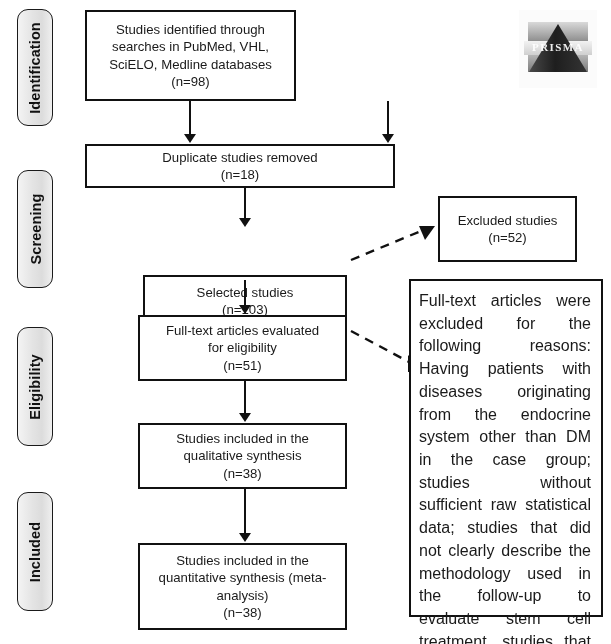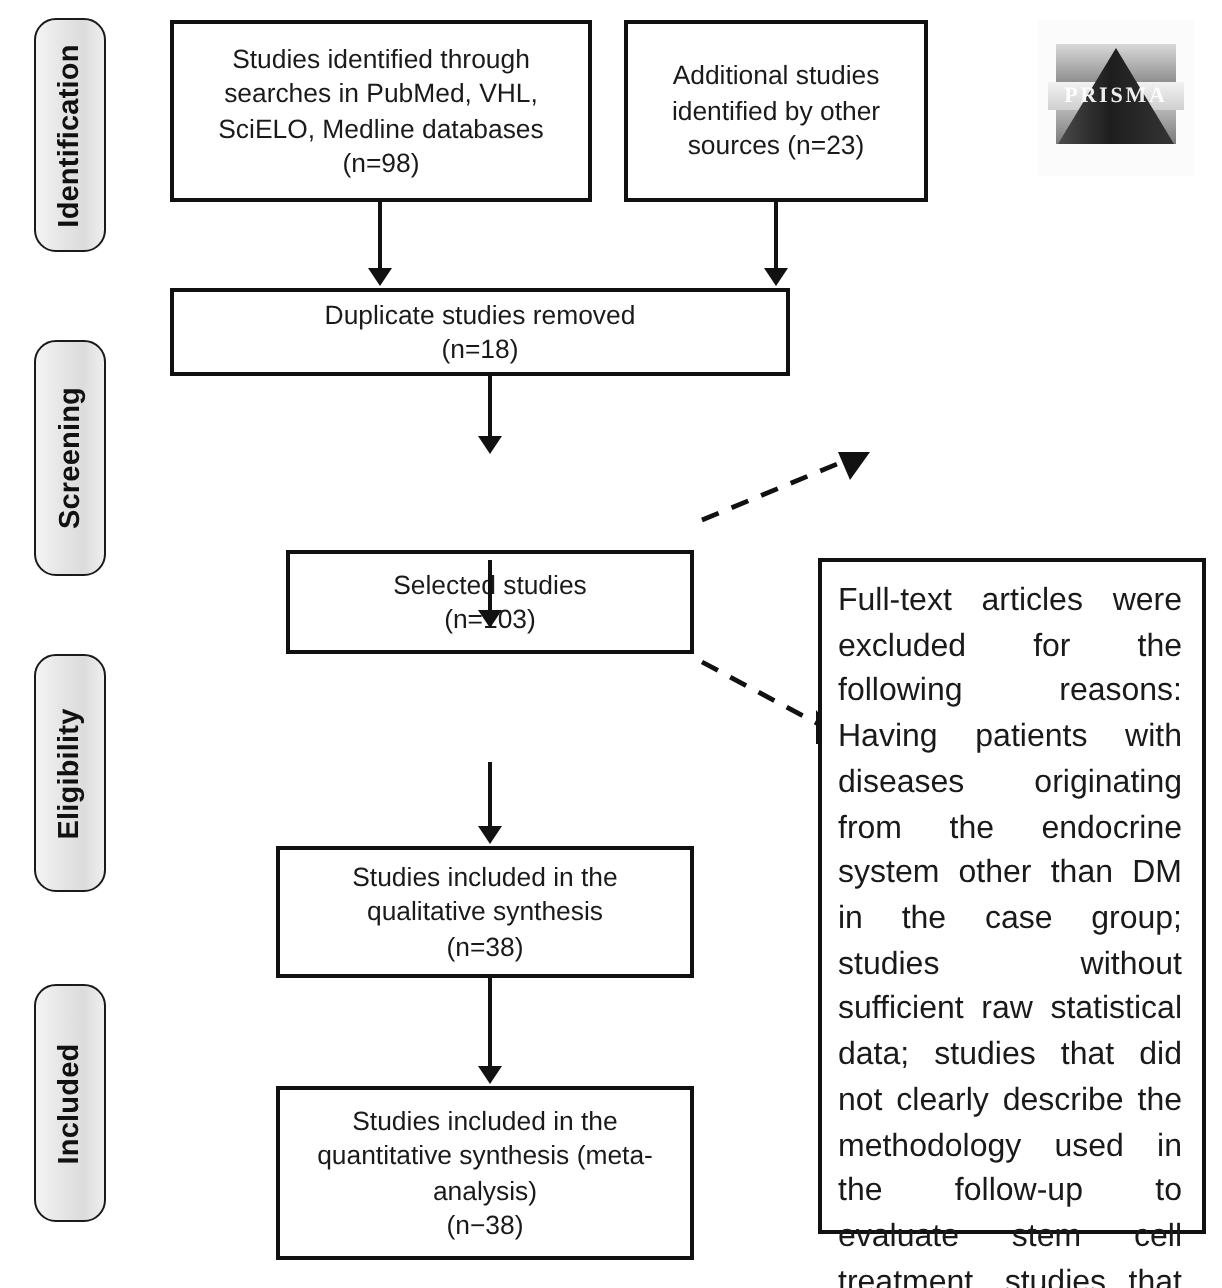--- a/index.html
+++ b/index.html
@@ -153,25 +153,20 @@
     </svg>
   </div>
 
   <div class="flow-box" style="left:85px; top:10px; width:211px; height:91px;">
     <span class="box-text">Studies identified through
 searches in PubMed, VHL,
 SciELO, Medline databases
 (n=98)</span>
   </div>
 
-  <div class="flow-box" style="left:312px; top:10px; width:152px; height:91px;">
-    <span class="box-text">Additional studies
-identified by other
-sources (n=23)</span>
-  </div>
 
   <div class="connector">
     <div class="vline" style="left:189px; top:101px; height:34px;"></div>
     <div class="arrow-head" style="left:184px; top:134px;"></div>
   </div>
 
   <div class="connector">
     <div class="vline" style="left:387px; top:101px; height:34px;"></div>
     <div class="arrow-head" style="left:382px; top:134px;"></div>
   </div>
@@ -189,26 +184,35 @@
   <div class="flow-box" style="left:143px; top:228px; width:204px; height:52px;margin-top:47px;">
     <span class="box-text">Selected studies
 (n=103)</span>
   </div>
 
   <svg class="dashed-arrow" style="left:349px; top:222px; width:92px; height:42px;" viewBox="0 0 92 42">
     <line x1="2" y1="38" x2="72" y2="9" stroke="#111111" stroke-width="2.4" stroke-dasharray="9 7" stroke-linecap="butt"></line>
     <polygon points="86,4 70,4 76,18" fill="#111111"></polygon>
   </svg>
 
+  <div class="flow-box" style="left:438px; top:196px; width:139px; height:66px;">
+    <span class="box-text">Excluded studies
+(n=52)</span>
+  </div>
 
   <div class="connector">
     <div class="vline" style="left:244px; top:280px; height:26px;"></div>
     <div class="arrow-head" style="left:239px; top:305px;"></div>
   </div>
 
+  <div class="flow-box" style="left:138px; top:315px; width:209px; height:66px;">
+    <span class="box-text">Full-text articles evaluated
+for eligibility
+(n=51)</span>
+  </div>
 
   <svg class="dashed-arrow" style="left:349px; top:325px; width:92px; height:56px;" viewBox="0 0 92 56">
     <line x1="2" y1="6" x2="62" y2="38" stroke="#111111" stroke-width="2.4" stroke-dasharray="9 7" stroke-linecap="butt"></line>
     <polygon points="59,30 75,47 59,47" fill="#111111"></polygon>
   </svg>
 
   <div class="flow-box justified" style="left:409px; top:279px; width:194px; height:338px;">
     <span class="box-text">Full-text articles were excluded for the following reasons: Having patients with diseases originating from the endocrine system other than DM in the case group; studies without sufficient raw statistical data; studies that did not clearly describe the methodology used in the follow-up to evaluate stem cell treatment, studies that did not mention the number of individual cases and controls. (n=13)</span>
   </div>
 

